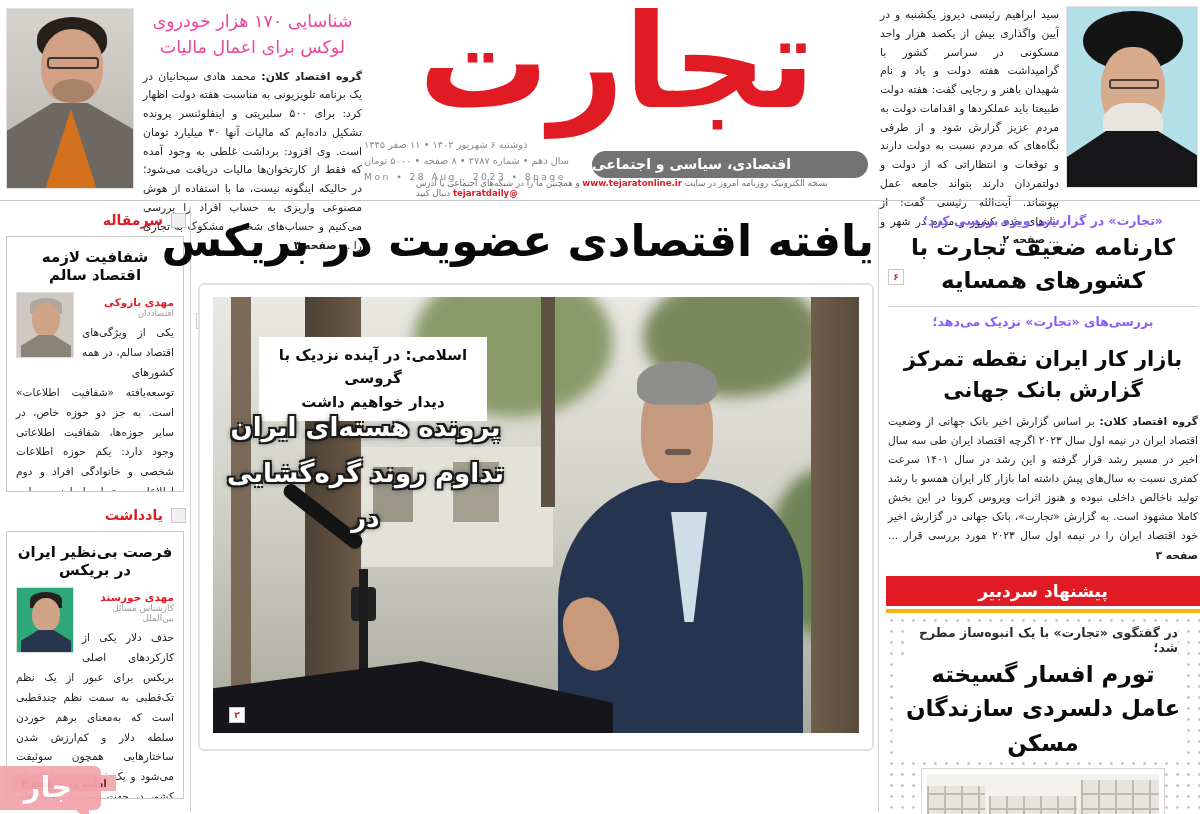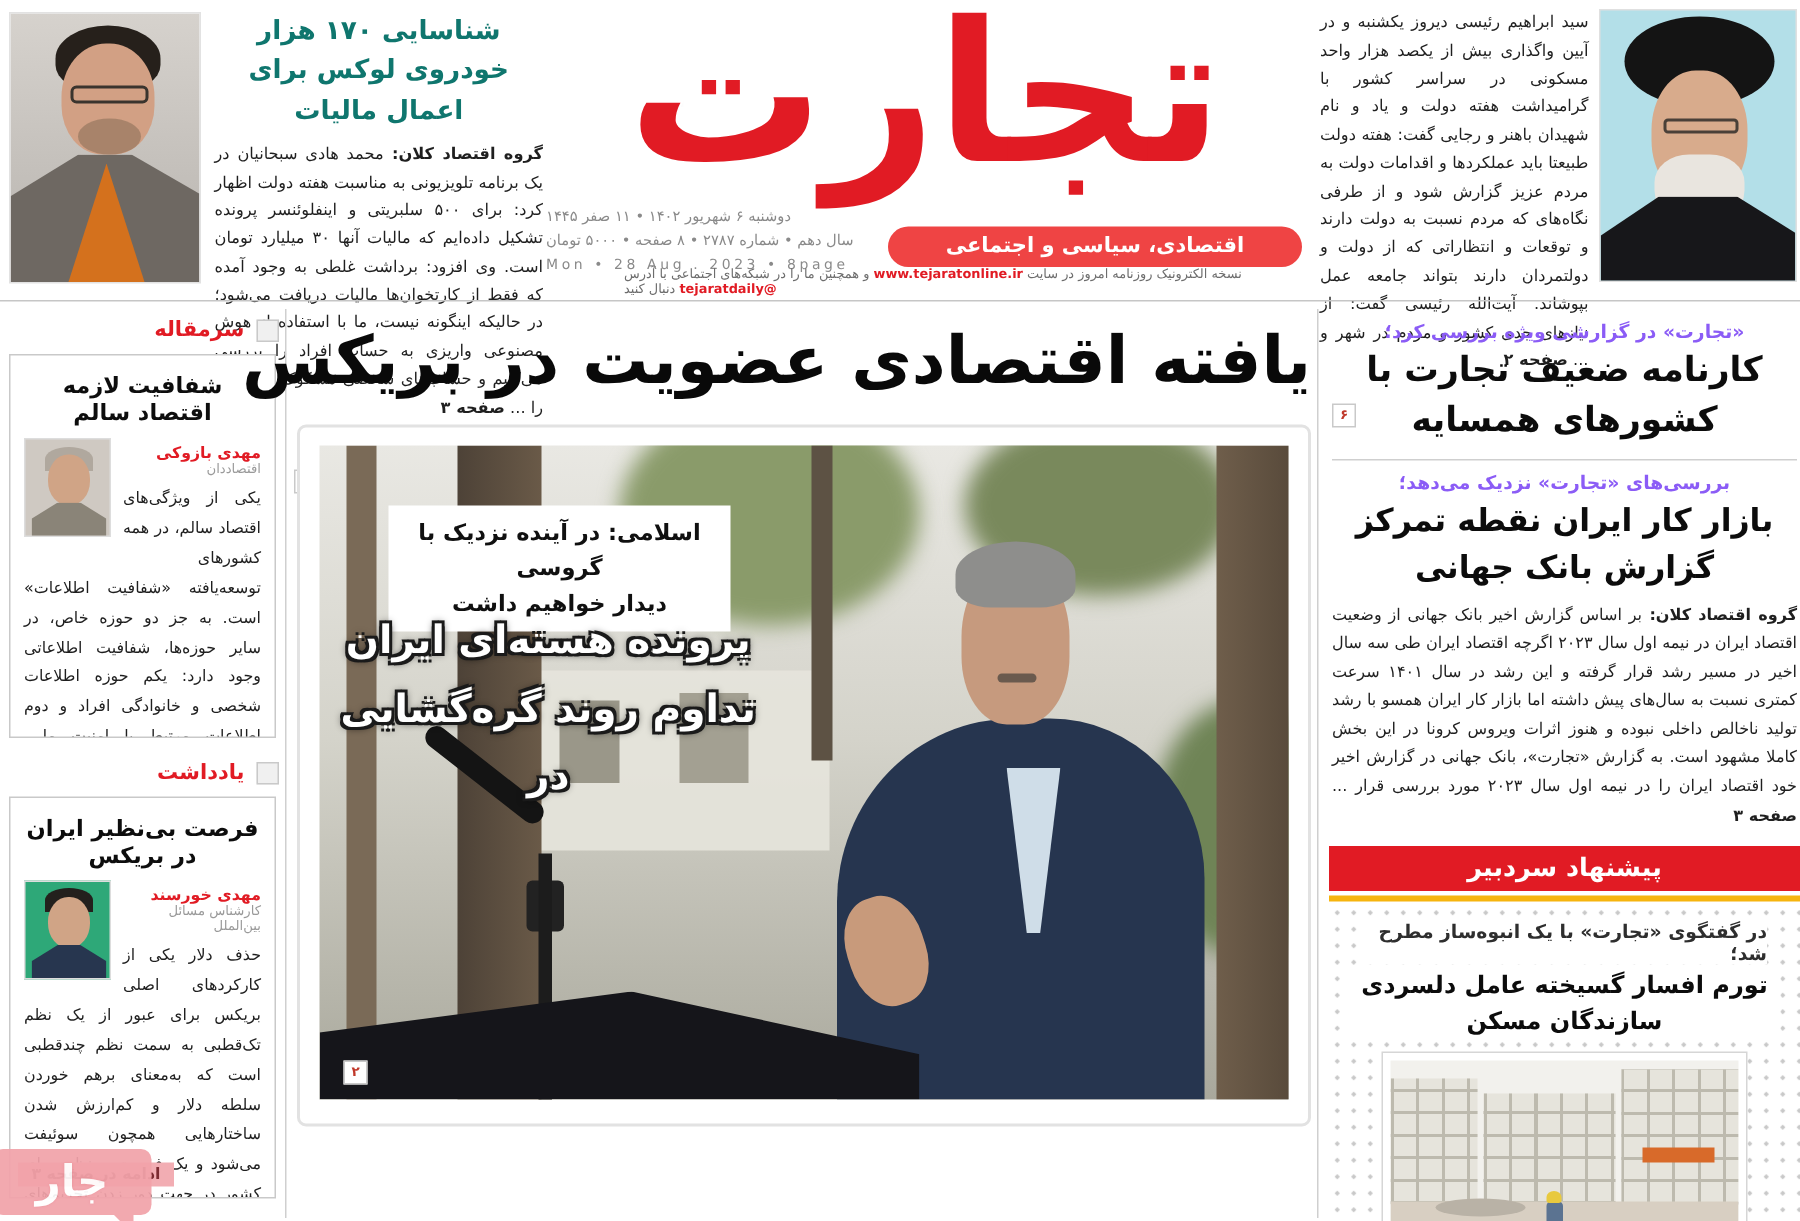--- a/index.html
+++ b/index.html
@@ -13,31 +13,31 @@
     background:linear-gradient(180deg,#d6d2cd,#b7b3ae); border:1px solid #e2e2e2; }
   .tl-hair { position:absolute; left:30px; top:8px; width:70px; height:44px; background:#26201b; border-radius:50% 50% 40% 40%; }
   .tl-head { position:absolute; left:34px; top:20px; width:62px; height:74px; background:#d2a084; border-radius:48% 48% 44% 44%; }
   .tl-glasses { position:absolute; left:40px; top:48px; width:52px; height:12px; border:2px solid #3a342e; border-radius:4px; }
   .tl-beard { position:absolute; left:45px; top:70px; width:42px; height:24px; background:#9a7a62; border-radius:50%; opacity:.75; }
   .tl-jacket { position:absolute; left:0; top:94px; width:100%; height:87px; background:#6e6862;
     clip-path:polygon(0 32%, 36% 0, 64% 0, 100% 30%, 100% 100%, 0 100%); }
   .tl-sweater { position:absolute; left:38px; top:100px; width:52px; height:81px; background:#d4711d;
     clip-path:polygon(50% 0, 100% 100%, 0 100%); }
   .tl-text { flex:1; direction:rtl; }
-  .tl-headline { font-size:17.5px; font-weight:bold; color:#0f766e; text-align:center; line-height:1.5; margin:2px 0 7px; }
+  .tl-headline { font-size:17.5px; font-weight:normal; color:#ec4899; text-align:center; line-height:1.5; margin:2px 0 7px; }
   .small-body { font-size:10.8px; line-height:1.74; text-align:justify; color:#1f1f1f; }
   .small-body .lead { font-weight:bold; }
   .small-body .pref { font-weight:bold; }
 
   .masthead { position:absolute; left:362px; top:0; width:510px; height:199px; }
   .logo { position:absolute; left:0; right:0; top:-12px; text-align:center; font-size:130px; font-weight:bold;
     color:#e11b24; line-height:1.15;
     text-shadow:3px 3px 0 #fff,-3px 3px 0 #fff,3px -3px 0 #fff,-3px -3px 0 #fff,0 5px 0 #fff,0 -5px 0 #fff,0 0 3px #c9c9c9; }
-  .tagline-strip { position:absolute; right:4px; top:151px; width:276px; height:27px; background:#ef4444;
-    border-radius:14px; color:#fff; font-weight:bold; font-size:14px; line-height:27px; text-align:center; direction:rtl; }
+  .tagline-strip { position:absolute; right:4px; top:151px; width:276px; height:27px; background:#737373;
+    border-radius:14px; color:#fff; font-weight:bold; font-size:14px; line-height:27px; text-align:left; direction:rtl; }
   .dates { position:absolute; left:2px; top:137px; width:230px; direction:rtl; text-align:left;
     font-size:9.8px; color:#8a8a8a; line-height:1.62; }
   .date-en { direction:ltr; letter-spacing:2.4px; font-size:9.3px; color:#8a8a8a; }
   .info-line { position:absolute; right:4px; bottom:1px; width:452px; direction:rtl; text-align:left;
     font-size:8.6px; color:#6d6d6d; }
   .info-line .red { color:#e11b24; font-weight:bold; }
 
   .tr-article { position:absolute; left:880px; top:6px; width:318px; height:190px; display:flex; gap:7px; direction:rtl; }
   .tr-photo { flex:none; width:132px; height:182px; position:relative; overflow:hidden; background:#b3dfe8; border:1px solid #e0e0e0; }
   .rs-turban { position:absolute; left:16px; top:4px; width:100px; height:60px; background:#141414; border-radius:50%; }
@@ -119,30 +119,30 @@
     font-size:26px; font-weight:bold; line-height:1.75;
     text-shadow:2px 2px 0 #1a1a1a,-2px 2px 0 #1a1a1a,2px -2px 0 #1a1a1a,-2px -2px 0 #1a1a1a,0 0 6px #000; }
   .photo-marker { position:absolute; left:16px; bottom:10px; }
 
   
   .right-col { position:absolute; left:886px; top:206px; width:314px; height:608px; direction:rtl; }
   .r-kicker { text-align:center; color:#8b5cf6; font-size:12.5px; font-weight:bold; margin-top:7px; }
   .r-headline1 { font-size:23px; font-weight:bold; color:#0c0c0c; text-align:center; line-height:1.42; margin-top:3px; }
   .r1-marker { position:absolute; left:2px; top:63px; }
   .r-div { border-top:1px solid #cfcfcf; margin:10px 2px 2px; }
-  .r-headline2 { font-size:21px; font-weight:bold; color:#0c0c0c; text-align:center; line-height:1.45; margin-top:3px; }
+  .r-headline2 { font-size:21px; font-weight:bold; color:#0c0c0c; text-align:center; line-height:1.45; margin-top:15px; }
   .r-body { font-size:10.7px; line-height:1.78; text-align:justify; color:#1f1f1f; margin:7px 2px 0; }
   .banner { margin-top:11px; height:30px; background:#e11b24; color:#fff; font-size:17px; font-weight:bold;
     text-align:center; line-height:30px; }
   .banner-underline { height:4px; background:#f6b40e; margin-top:3px; }
   .dotted { position:relative; margin-top:2px; height:256px; padding-top:10px;
     background-image:radial-gradient(circle,#c9c9c9 1.3px,transparent 1.5px); background-size:11px 11px; }
   .ep-kicker { text-align:right; font-size:12.5px; font-weight:bold; color:#2e2e2e;
     background:#fff; width:86%; margin:0 auto; }
-  .ep-headline { font-size:16px; font-weight:bold; color:#0c0c0c; text-align:center; line-height:1.5;
+  .ep-headline { font-size:23px; font-weight:bold; color:#0c0c0c; text-align:center; line-height:1.5;
     margin:2px auto 0; background:#fff; width:92%; }
   .c-frame { position:relative; width:244px; margin:8px auto 0; background:#fff; border:1px solid #d6d6d6; padding:5px; }
   .c-photo { position:relative; width:232px; height:126px; overflow:hidden; background:#f2f1ed; }
   .c-block { position:absolute; background:
       repeating-linear-gradient(0deg,#bdbaae 0 2px,transparent 2px 15px),
       repeating-linear-gradient(90deg,#bdbaae 0 2px,transparent 2px 17px),#e6e4dc; }
   .c-ground { position:absolute; left:0; bottom:0; width:100%; height:32px; background:#d8cfc2; }
   .c-debris { position:absolute; left:30px; bottom:22px; width:60px; height:12px; background:#b9b2a6; border-radius:50%; }
   .c-worker-body { position:absolute; left:104px; bottom:8px; width:11px; height:24px; background:#5b7391; border-radius:3px; }
   .c-worker-hat { position:absolute; left:104px; bottom:31px; width:10px; height:8px; background:#e8c93e; border-radius:50% 50% 20% 20%; }

